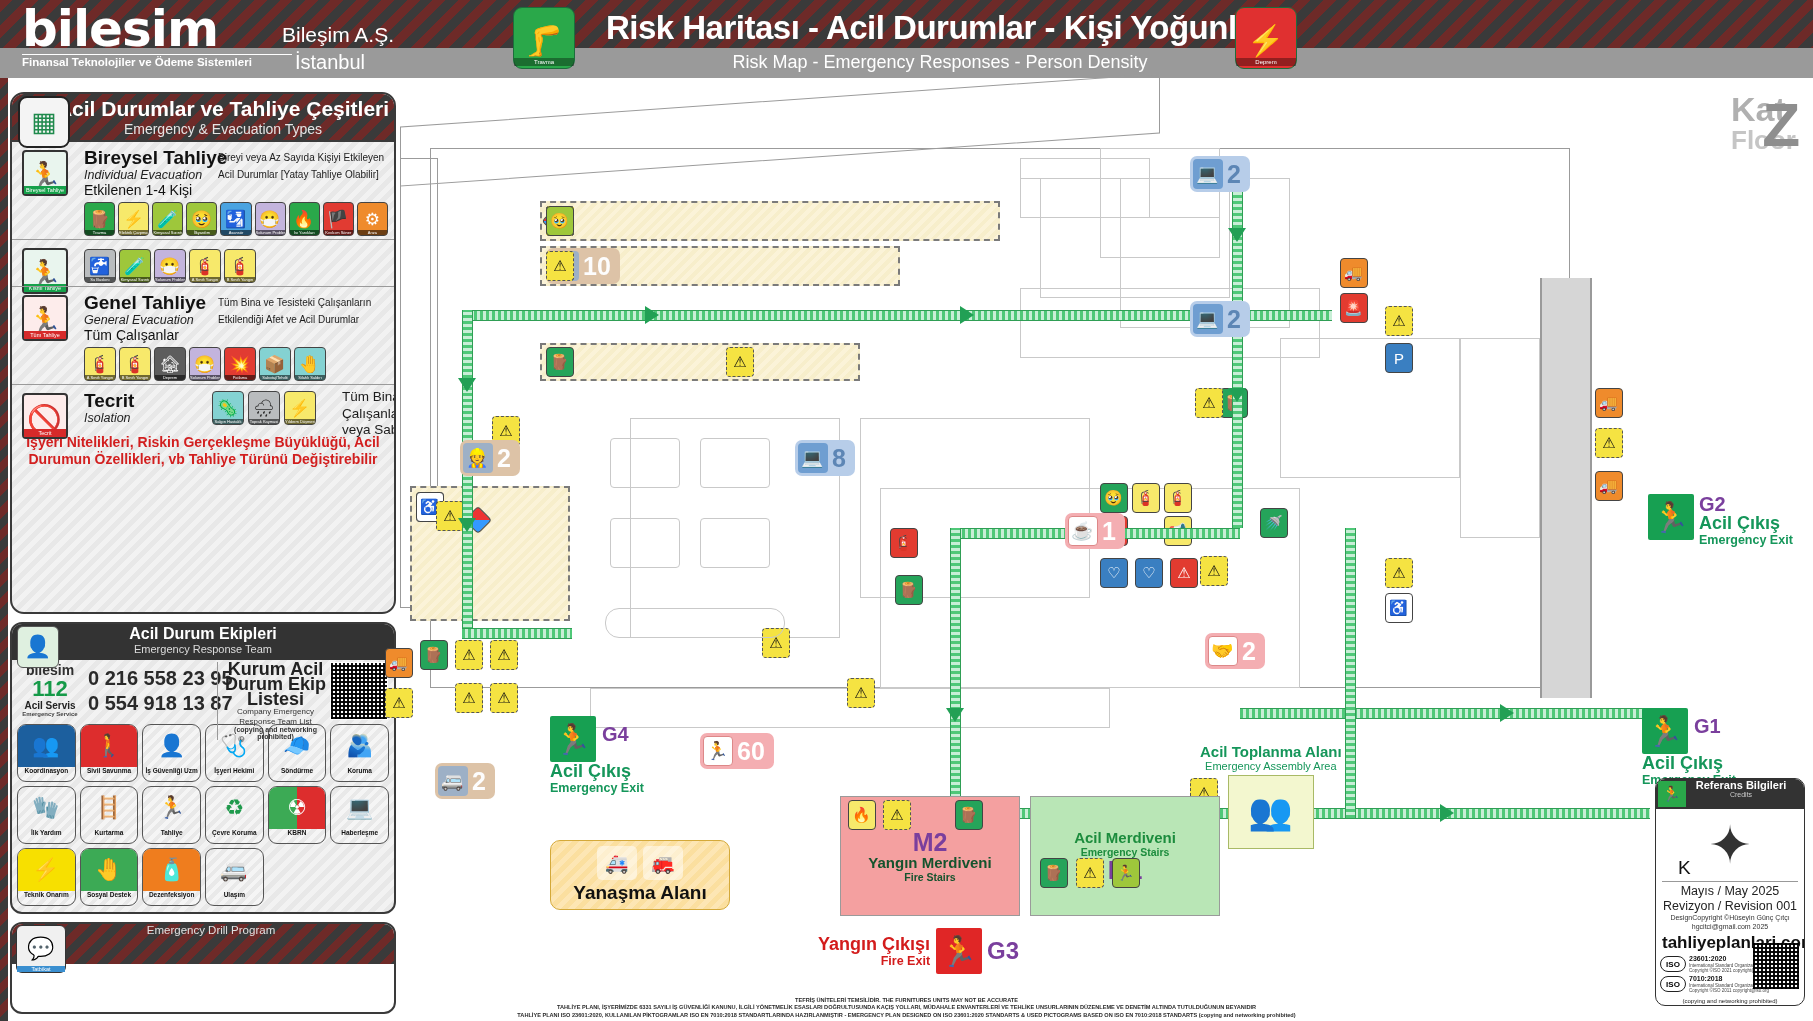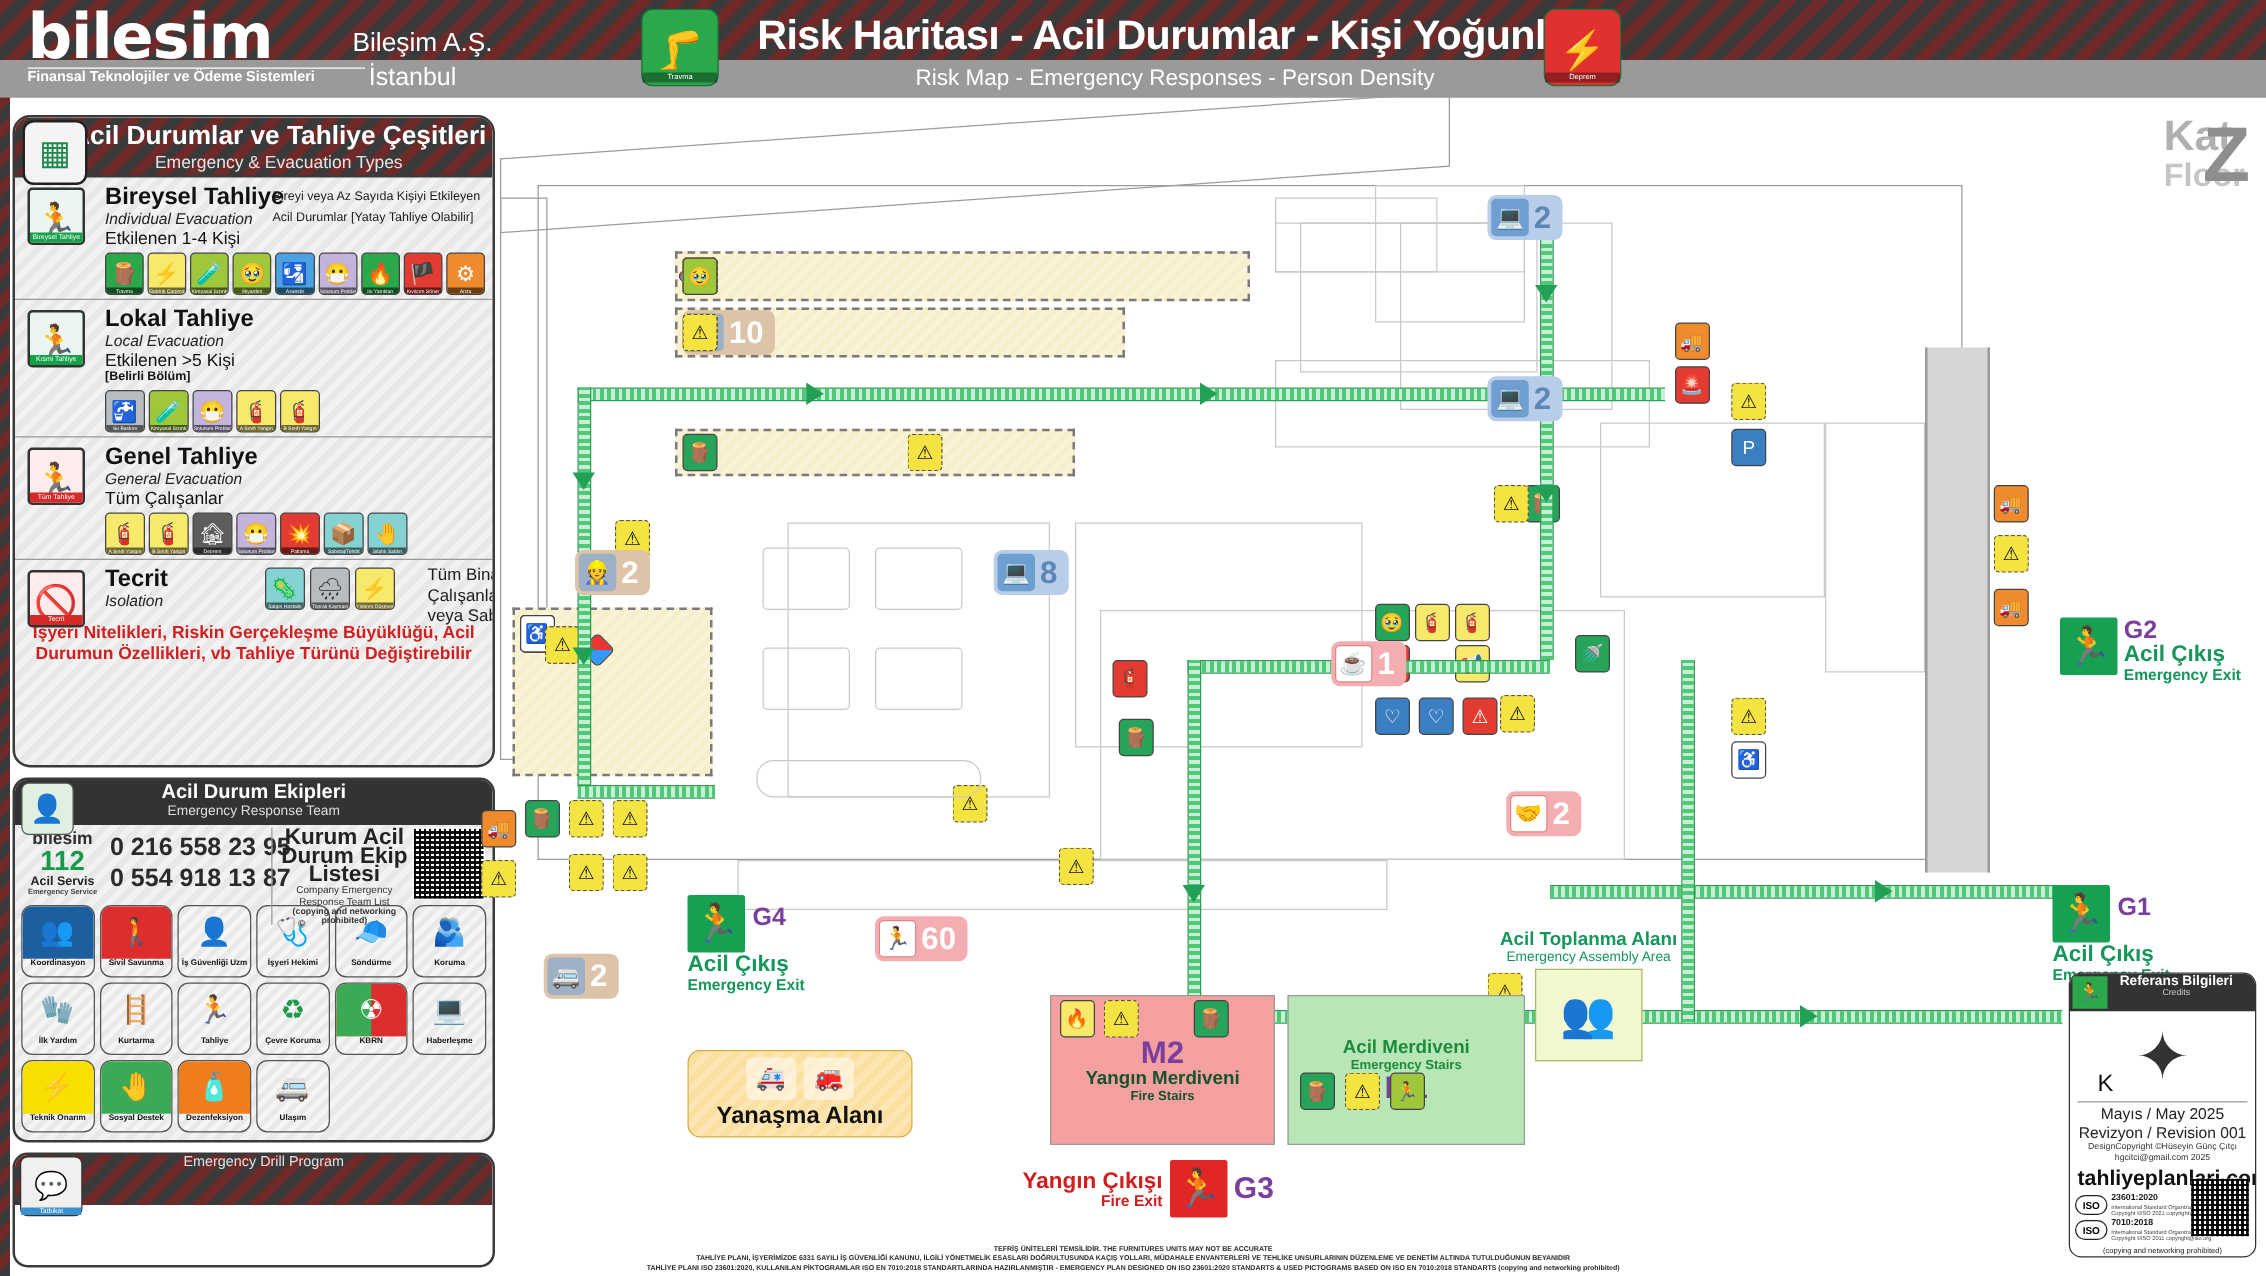--- a/index.html
+++ b/index.html
@@ -474,45 +474,40 @@
       <div class="pic r">🏴<span class="plbl">Kıvılcım Söner</span></div>
       <div class="pic o">⚙<span class="plbl">Arıza</span></div>
     </div>
   </div>
 
   <div class="ev-row">
     <div class="ev-badge green">
       <span class="glyph">🏃</span>
       <span class="cap">Kısmi Tahliye</span>
     </div>
-    <div class="ev-text">
-      <div class="ev-t1">Lokal Tahliye</div>
-      <div class="ev-t2">Local Evacuation</div>
-      <div class="ev-t3">Etkilenen &gt;5 Kişi</div>
-      <div class="ev-t4">[Belirli Bölüm]</div>
-    </div>
     <div class="ev-icons">
       <div class="pic gy">🚰<span class="plbl">Su Baskını</span></div>
       <div class="pic lg">🧪<span class="plbl">Kimyasal Sızıntı</span></div>
       <div class="pic p">😷<span class="plbl">Solunum Problemi</span></div>
       <div class="pic y">🧯<span class="plbl">A Sınıfı Yangın</span></div>
       <div class="pic y">🧯<span class="plbl">B Sınıfı Yangın</span></div>
     </div>
   </div>
 
   <div class="ev-row">
     <div class="ev-badge red">
       <span class="glyph">🏃</span>
       <span class="cap">Tüm Tahliye</span>
     </div>
     <div class="ev-text">
       <div class="ev-t1">Genel Tahliye</div>
       <div class="ev-t2">General Evacuation</div>
       <div class="ev-t3">Tüm Çalışanlar</div>
     </div>
+    <div class="ev-desc">Tüm Bina ve Tesisteki Çalışanların Etkilendiği Afet ve Acil Durumlar</div>
     <div class="ev-icons">
       <div class="pic y">🧯<span class="plbl">A Sınıfı Yangın</span></div>
       <div class="pic y">🧯<span class="plbl">B Sınıfı Yangın</span></div>
       <div class="pic k">🏚<span class="plbl">Deprem</span></div>
       <div class="pic p">😷<span class="plbl">Solunum Problemi</span></div>
       <div class="pic r">💥<span class="plbl">Patlama</span></div>
       <div class="pic t">📦<span class="plbl">Sabotaj/Tehdit</span></div>
       <div class="pic t">🤚<span class="plbl">Silahlı Saldırı</span></div>
     </div>
   </div>

